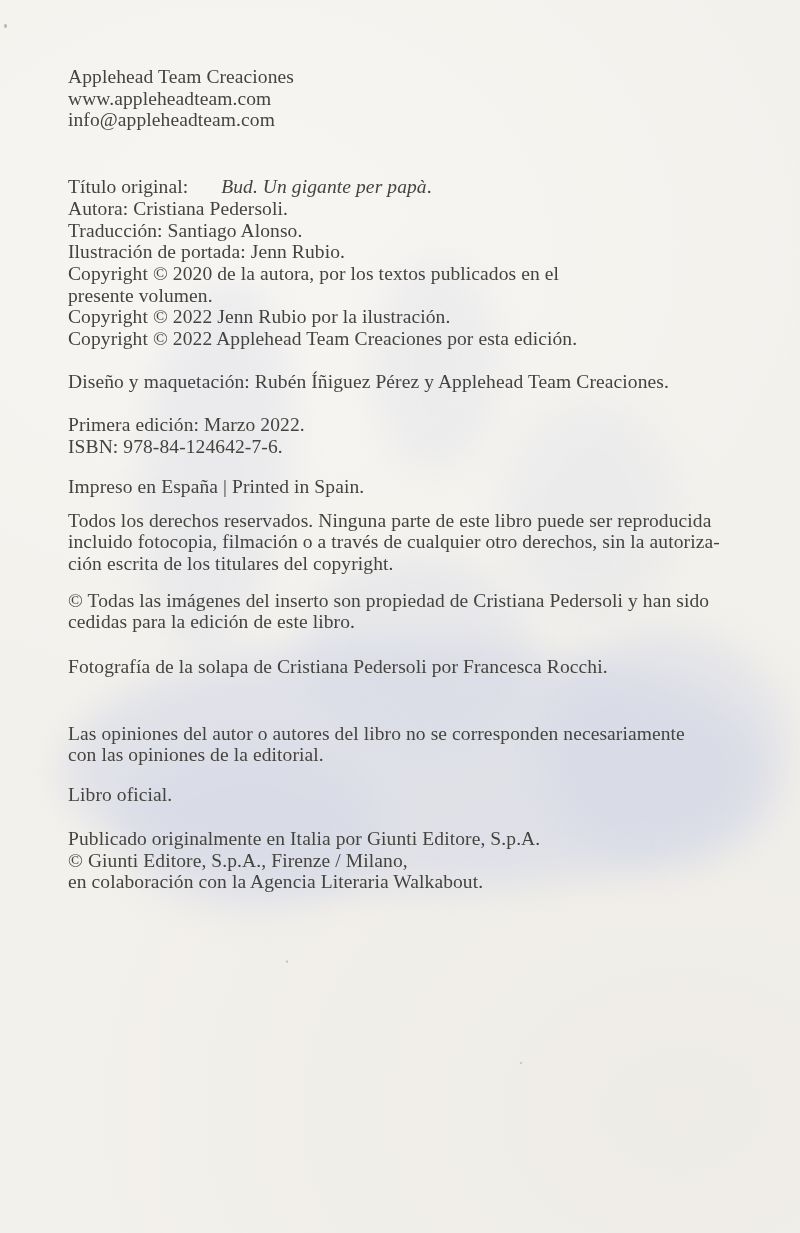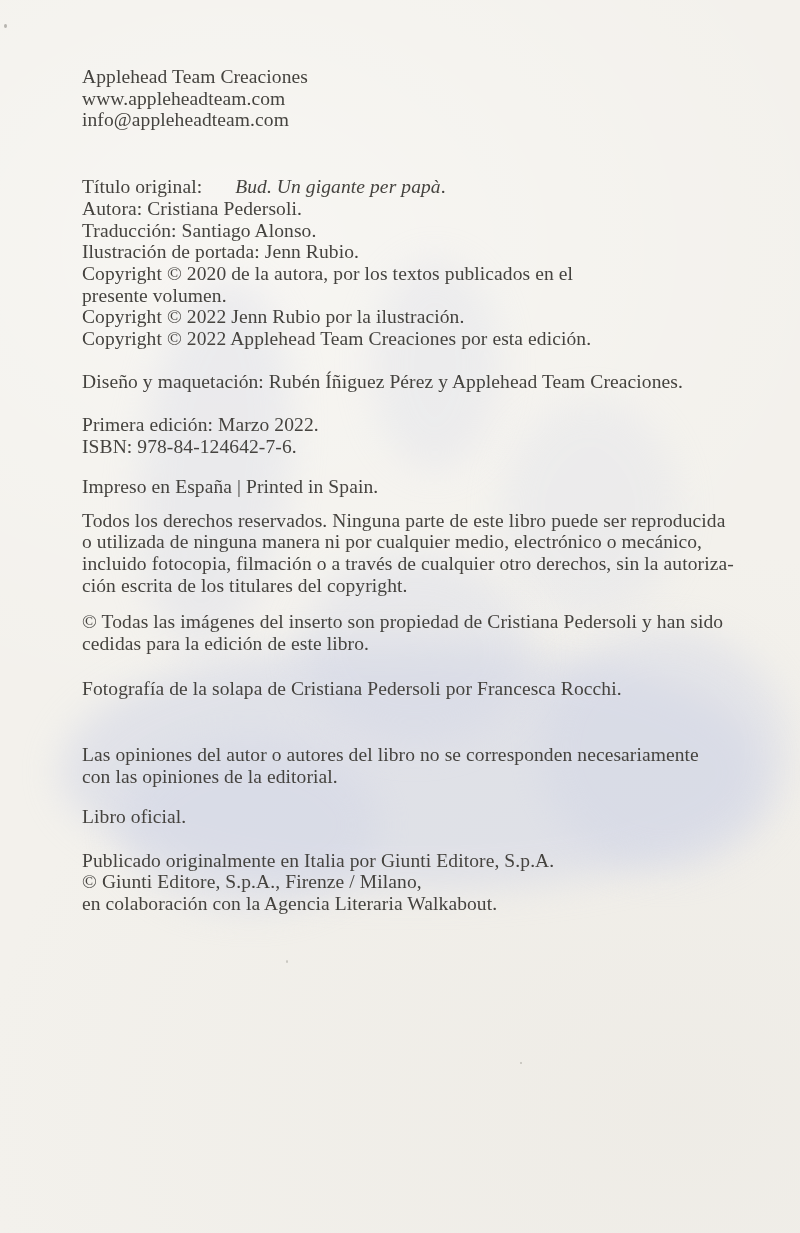--- a/index.html
+++ b/index.html
@@ -30,21 +30,21 @@
   .wm5 { left: 540px; top: 630px; width: 250px; height: 240px; opacity: .45; }
   .wm6 { left: 300px; top: 555px; width: 230px; height: 190px; opacity: .35; }
   .wm7 { left: 120px; top: 740px; width: 260px; height: 170px; opacity: .45; }
   .dust { position: absolute; border-radius: 50%; background: #7a7870; pointer-events: none; }
   .dust1 { left: 4px;   top: 24px;  width: 3px; height: 4px; opacity: .5; }
   .dust2 { left: 520px; top: 1062px; width: 2px; height: 2px; opacity: .4; }
   .dust3 { left: 286px; top: 960px; width: 2px; height: 3px; opacity: .35; }
 
   .text-col {
     position: absolute;
-    left: 82px;
+    left: 68px;
     top: 66px;
     width: 700px;
     font-size: 19.5px;
     line-height: 21.7px;
     letter-spacing: 0.1px;
   }
   .block { margin: 0; padding: 0; }
   .line { white-space: nowrap; }
   .m-publisher   { margin-bottom: 45px; }
   .m-credits     { margin-bottom: 21px; }
@@ -102,21 +102,20 @@
       <div class="line">Primera edición: Marzo 2022.</div>
       <div class="line">ISBN: 978-84-124642-7-6.</div>
     </div>
 
     <div class="block m-printed">
       <div class="line">Impreso en España | Printed in Spain.</div>
     </div>
 
     <div class="block m-rights">
       <div class="line">Todos los derechos reservados. Ninguna parte de este libro puede ser reproducida</div>
-      <div class="line">o utilizada de ninguna manera ni por cualquier medio, electrónico o mecánico,</div>
       <div class="line">incluido fotocopia, filmación o a través de cualquier otro derechos, sin la autoriza-</div>
       <div class="line">ción escrita de los titulares del copyright.</div>
     </div>
 
     <div class="block m-images">
       <div class="line">© Todas las imágenes del inserto son propiedad de Cristiana Pedersoli y han sido</div>
       <div class="line">cedidas para la edición de este libro.</div>
     </div>
 
     <div class="block m-photo">

